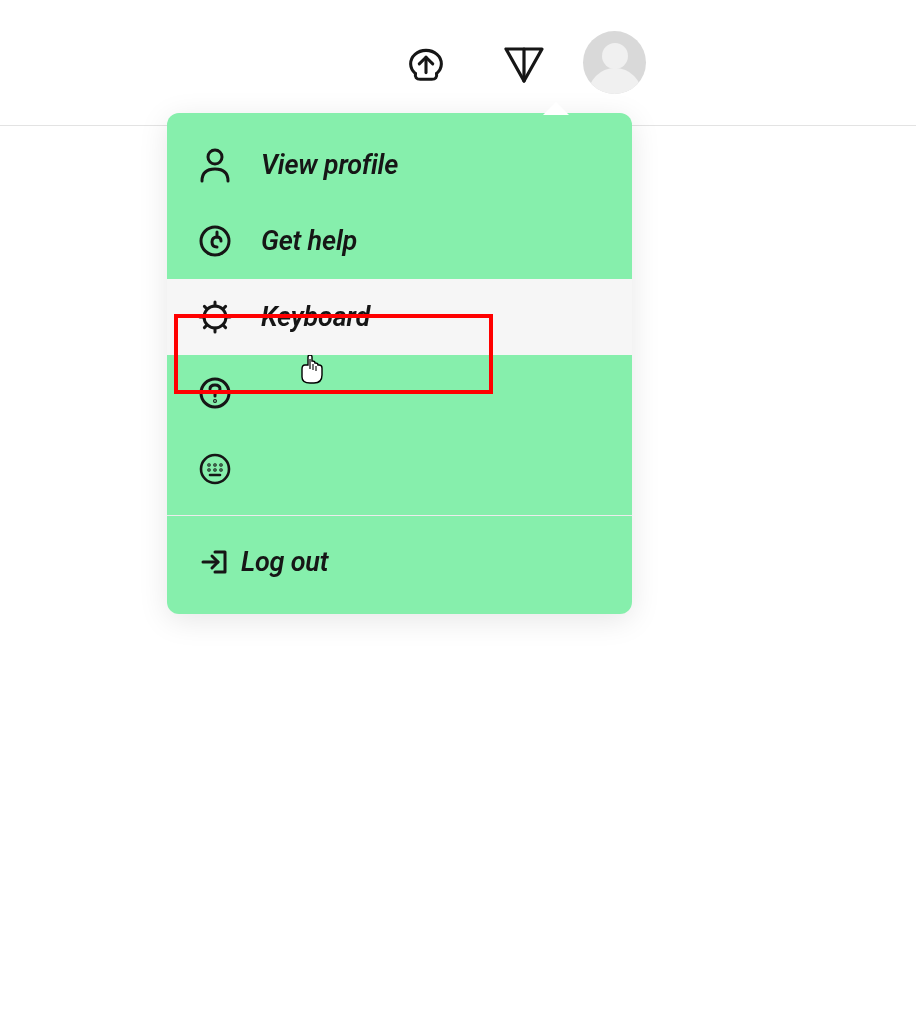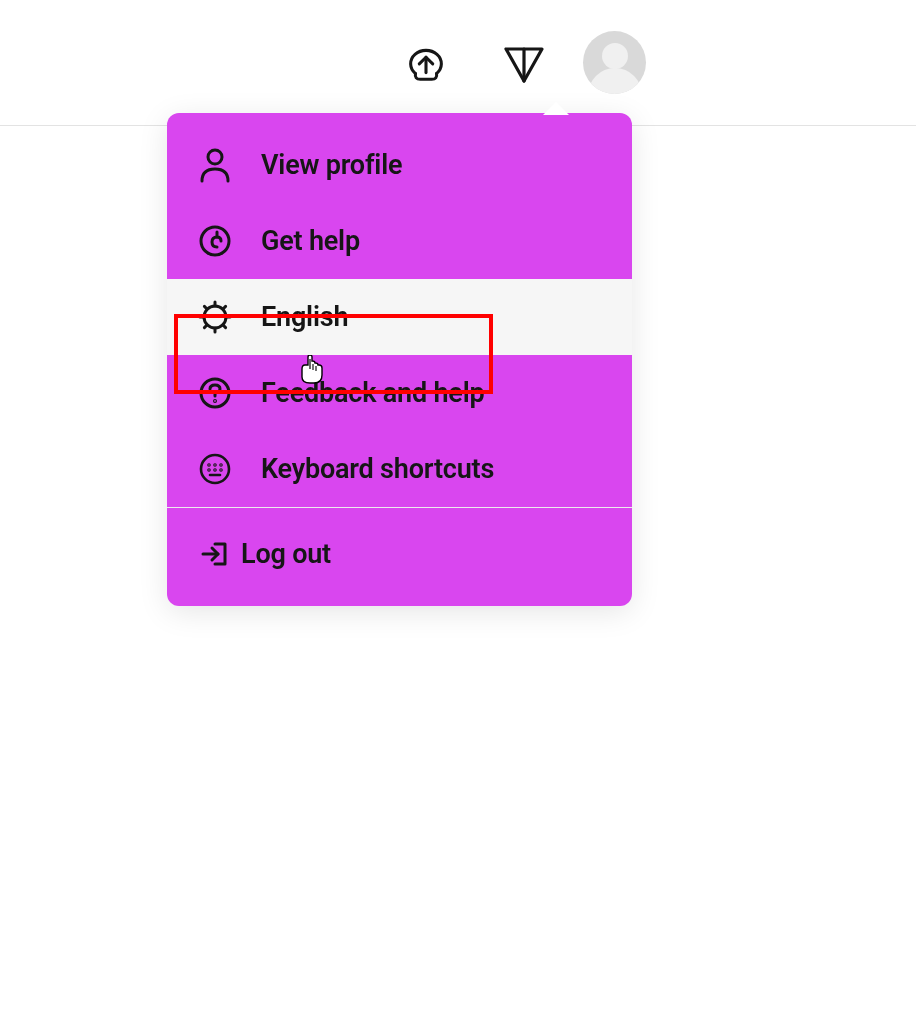--- a/index.html
+++ b/index.html
@@ -61,24 +61,25 @@
       border-radius: 30px 30px 0 0;
       background: #f0f0f0;
       position: absolute;
       bottom: -4px;
     }
     .dropdown {
       position: absolute;
       top: 113px;
       left: 167px;
       width: 465px;
-      background: #d946ef;
+      background: #86efac;
       border-radius: 12px;
       box-shadow: 0 6px 30px rgba(0,0,0,0.10);
       overflow: visible;
+      font-style: italic;
     }
     .dropdown::before {
       content: "";
       position: absolute;
       top: -11px;
       right: 63px;
       width: 0;
       height: 0;
       border-left: 13px solid transparent;
       border-right: 13px solid transparent;
@@ -94,21 +95,21 @@
       padding: 20px 24px 20px 30px;
       cursor: pointer;
       gap: 28px;
       position: relative;
     }
     .menu-item.hover {
       background: #f6f6f6;
     }
     .menu-item.separator-before {
       border-top: 1px solid #ececec;
-      margin-top: 0;
+      margin-top: 8px;
       padding-top: 28px;
       gap: 8px;
     }
     .menu-icon {
       width: 36px;
       height: 36px;
       display: flex;
       align-items: center;
       justify-content: center;
       flex-shrink: 0;
@@ -189,46 +190,44 @@
           <line x1="17" y1="2" x2="17" y2="6"></line>
           <line x1="17" y1="28" x2="17" y2="32"></line>
           <line x1="2" y1="17" x2="6" y2="17"></line>
           <line x1="28" y1="17" x2="32" y2="17"></line>
           <line x1="6.4" y1="6.4" x2="9.2" y2="9.2"></line>
           <line x1="24.8" y1="24.8" x2="27.6" y2="27.6"></line>
           <line x1="6.4" y1="27.6" x2="9.2" y2="24.8"></line>
           <line x1="24.8" y1="9.2" x2="27.6" y2="6.4"></line>
         </svg>
       </span>
-      <span class="menu-label">English</span>
+      <span class="menu-label">Keyboard</span>
     </li>
     <li class="menu-item">
       <span class="menu-icon">
         <svg width="34" height="34" viewBox="0 0 34 34" fill="none" stroke="#161616" stroke-width="3" stroke-linecap="round" stroke-linejoin="round">
           <circle cx="17" cy="17" r="14"></circle>
           <path d="M12 13 Q12 9 17 9 Q22 9 22 13 Q22 16 17 17 L17 20"></path>
           <circle cx="17" cy="25" r="0.5" fill="#161616"></circle>
         </svg>
       </span>
-      <span class="menu-label">Feedback and help</span>
     </li>
     <li class="menu-item">
       <span class="menu-icon">
         <svg width="34" height="34" viewBox="0 0 34 34" fill="none" stroke="#161616" stroke-width="2.6" stroke-linecap="round" stroke-linejoin="round">
           <circle cx="17" cy="17" r="14"></circle>
           <circle cx="11" cy="13" r="0.5" fill="#161616"></circle>
           <circle cx="17" cy="13" r="0.5" fill="#161616"></circle>
           <circle cx="23" cy="13" r="0.5" fill="#161616"></circle>
           <circle cx="11" cy="18" r="0.5" fill="#161616"></circle>
           <circle cx="17" cy="18" r="0.5" fill="#161616"></circle>
           <circle cx="23" cy="18" r="0.5" fill="#161616"></circle>
           <line x1="12" y1="23" x2="22" y2="23"></line>
         </svg>
       </span>
-      <span class="menu-label">Keyboard shortcuts</span>
     </li>
     <li class="menu-item separator-before">
       <span class="menu-icon">
         <svg width="34" height="34" viewBox="0 0 34 34" fill="none" stroke="#161616" stroke-width="3" stroke-linecap="round" stroke-linejoin="round">
           <polyline points="17,7 27,7 27,27 17,27"></polyline>
           <line x1="5" y1="17" x2="20" y2="17"></line>
           <polyline points="14,11 20,17 14,23"></polyline>
         </svg>
       </span>
       <span class="menu-label">Log out</span>

